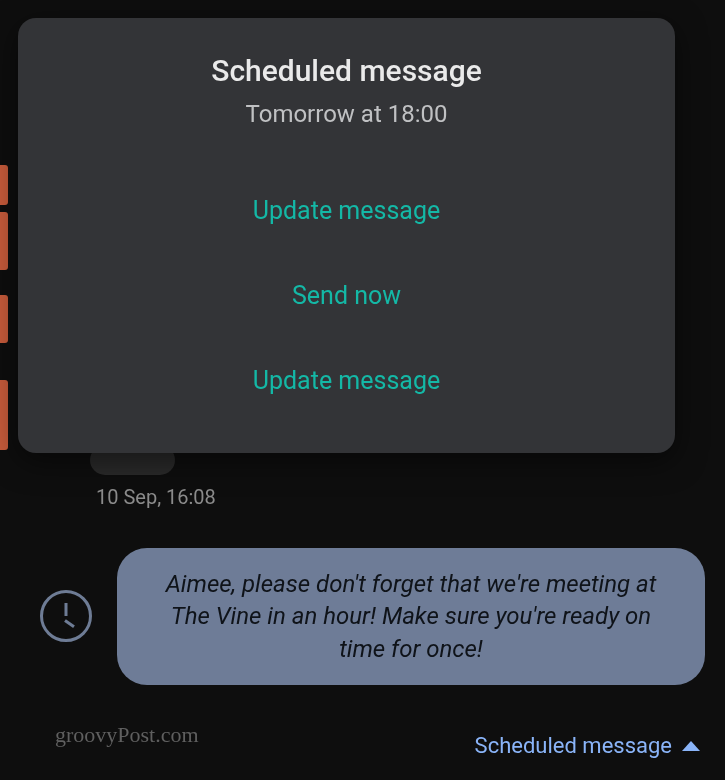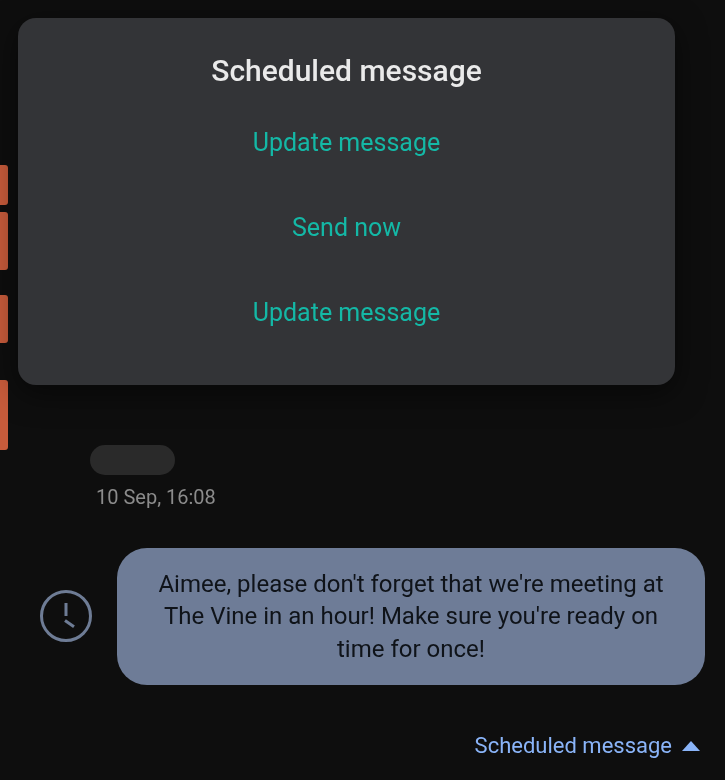--- a/index.html
+++ b/index.html
@@ -89,20 +89,21 @@
       background: #6e7c95;
       transform: translate(-1px, 3px) rotate(35deg);
       transform-origin: left center;
     }
     .message-bubble {
       background: #6e7c97;
       border-radius: 30px;
       padding: 20px 28px;
       color: #0f1319;
       font-size: 24px;
+      font-style: italic;
       line-height: 1.35;
       flex: 1;
     }
     .watermark {
       position: absolute;
       left: 55px;
       bottom: 32px;
       color: #5f5f5f;
       font-size: 22px;
       font-family: 'Times New Roman', serif;
@@ -164,25 +165,27 @@
 
   <div class="grey-bubble"></div>
 
   <div class="timestamp">10 Sep, 16:08</div>
 
   <div class="message-row">
     <div class="clock-icon"></div>
     <div class="message-bubble">Aimee, please don't forget that we're meeting at The Vine in an hour! Make sure you're ready on time for once!</div>
   </div>
 
+  <div class="watermark">groovyPost.com</div>
 
   <div class="bottom-status">
     <span>Scheduled message</span>
     <span class="collapse-caret"></span>
   </div>
 </div>
 
 <div class="dialog">
   <div class="dialog-title">Scheduled message</div>
+  <div class="dialog-subtitle">Tomorrow at 18:00</div>
   <div class="dialog-option">Update message</div>
   <div class="dialog-option">Send now</div>
   <div class="dialog-option">Update message</div>
 </div>
 
 </body></html>

